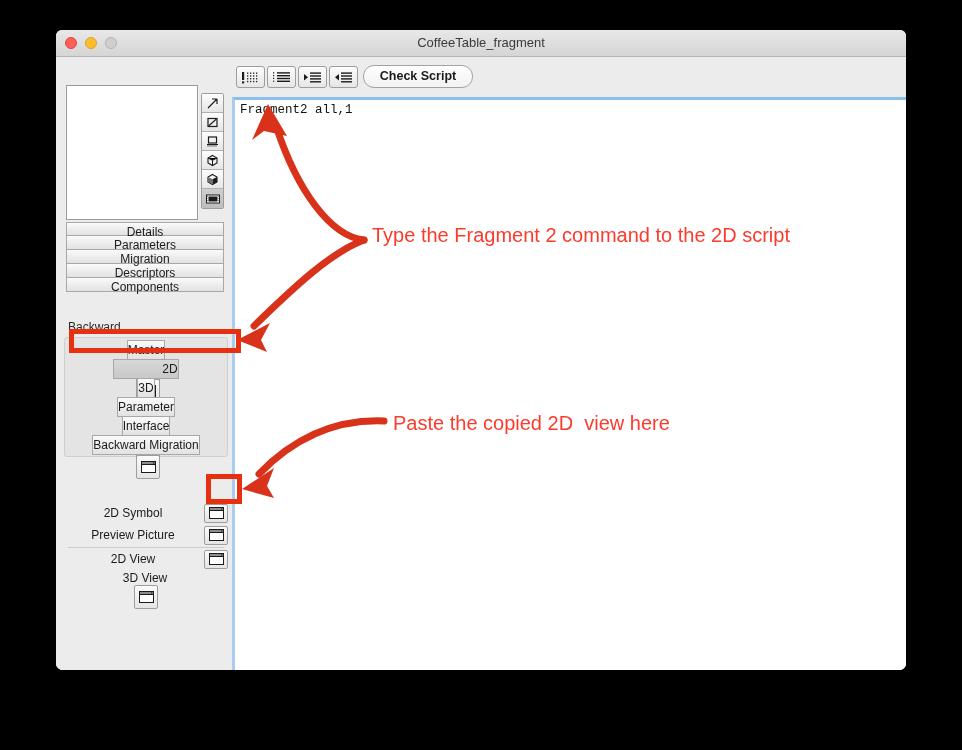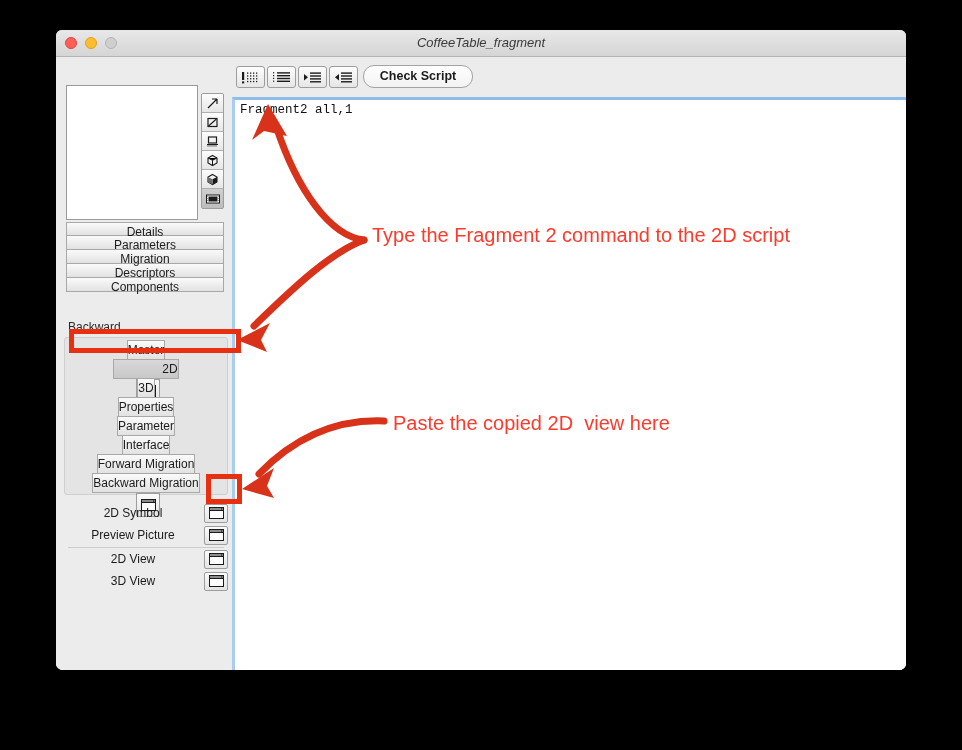--- a/index.html
+++ b/index.html
@@ -30,21 +30,20 @@
     background: #ececec;
     overflow: hidden;
     box-shadow: 0 14px 34px rgba(0,0,0,0.55);
   }
 
   .titlebar {
     position: relative;
     height: 26px;
     background: linear-gradient(to bottom, #e8e8e8 0%, #d5d5d5 100%);
     border-bottom: 1px solid #b4b4b4;
-    font-style: italic;
   }
   .traffic {
     position: absolute;
     top: 7px;
     left: 9px;
     display: flex;
     gap: 8px;
   }
   .light {
     width: 12px;
@@ -402,60 +401,40 @@
             <div class="rbtn">3D</div>
             <div class="iconbtn">
               <svg width="15" height="12" viewBox="0 0 15 12">
                   <rect x="0.5" y="0.5" width="14" height="11" fill="#fff" stroke="#1b1b1b"></rect>
                   <rect x="0.5" y="0.5" width="14" height="3" fill="#8d8d8d" stroke="#1b1b1b"></rect>
                   <circle cx="12.7" cy="2" r="0.7" fill="#1b1b1b"></circle>
                 </svg>
             </div>
           </div>
           <div class="row">
-            <div class="rbtn">Properties</div>
-            <div class="iconbtn">
-              <svg width="15" height="12" viewBox="0 0 15 12">
-                  <rect x="0.5" y="0.5" width="14" height="11" fill="#fff" stroke="#1b1b1b"></rect>
-                  <rect x="0.5" y="0.5" width="14" height="3" fill="#8d8d8d" stroke="#1b1b1b"></rect>
-                  <circle cx="12.7" cy="2" r="0.7" fill="#1b1b1b"></circle>
-                </svg>
-            </div>
-          </div>
-          <div class="row">
             <div class="rbtn">Parameter</div>
             <div class="iconbtn">
               <svg width="15" height="12" viewBox="0 0 15 12">
                   <rect x="0.5" y="0.5" width="14" height="11" fill="#fff" stroke="#1b1b1b"></rect>
                   <rect x="0.5" y="0.5" width="14" height="3" fill="#8d8d8d" stroke="#1b1b1b"></rect>
                   <circle cx="12.7" cy="2" r="0.7" fill="#1b1b1b"></circle>
                 </svg>
             </div>
           </div>
           <div class="row">
             <div class="rbtn">Interface</div>
             <div class="iconbtn">
               <svg width="15" height="12" viewBox="0 0 15 12">
                   <rect x="0.5" y="0.5" width="14" height="11" fill="#fff" stroke="#1b1b1b"></rect>
                   <rect x="0.5" y="0.5" width="14" height="3" fill="#8d8d8d" stroke="#1b1b1b"></rect>
                   <circle cx="12.7" cy="2" r="0.7" fill="#1b1b1b"></circle>
                 </svg>
             </div>
           </div>
           <div class="row">
-            <div class="rbtn">Forward Migration</div>
-            <div class="iconbtn">
-              <svg width="15" height="12" viewBox="0 0 15 12">
-                  <rect x="0.5" y="0.5" width="14" height="11" fill="#fff" stroke="#1b1b1b"></rect>
-                  <rect x="0.5" y="0.5" width="14" height="3" fill="#8d8d8d" stroke="#1b1b1b"></rect>
-                  <circle cx="12.7" cy="2" r="0.7" fill="#1b1b1b"></circle>
-                </svg>
-            </div>
-          </div>
-          <div class="row">
             <div class="rbtn">Backward Migration</div>
             <div class="iconbtn">
               <svg width="15" height="12" viewBox="0 0 15 12">
                   <rect x="0.5" y="0.5" width="14" height="11" fill="#fff" stroke="#1b1b1b"></rect>
                   <rect x="0.5" y="0.5" width="14" height="3" fill="#8d8d8d" stroke="#1b1b1b"></rect>
                   <circle cx="12.7" cy="2" r="0.7" fill="#1b1b1b"></circle>
                 </svg>
             </div>
           </div>
         </div>
@@ -486,21 +465,21 @@
         <div class="plain-row" style="top:492px;">
           <div class="ptext">2D View</div>
           <div class="iconbtn">
             <svg width="15" height="12" viewBox="0 0 15 12">
                 <rect x="0.5" y="0.5" width="14" height="11" fill="#fff" stroke="#1b1b1b"></rect>
                 <rect x="0.5" y="0.5" width="14" height="3" fill="#8d8d8d" stroke="#1b1b1b"></rect>
                 <circle cx="12.7" cy="2" r="0.7" fill="#1b1b1b"></circle>
               </svg>
           </div>
         </div>
-        <div class="plain-row" style="top:514px;">
+        <div class="plain-row" style="top:514px;flex-direction:column;">
           <div class="ptext">3D View</div>
           <div class="iconbtn">
             <svg width="15" height="12" viewBox="0 0 15 12">
                 <rect x="0.5" y="0.5" width="14" height="11" fill="#fff" stroke="#1b1b1b"></rect>
                 <rect x="0.5" y="0.5" width="14" height="3" fill="#8d8d8d" stroke="#1b1b1b"></rect>
                 <circle cx="12.7" cy="2" r="0.7" fill="#1b1b1b"></circle>
               </svg>
           </div>
         </div>
 

